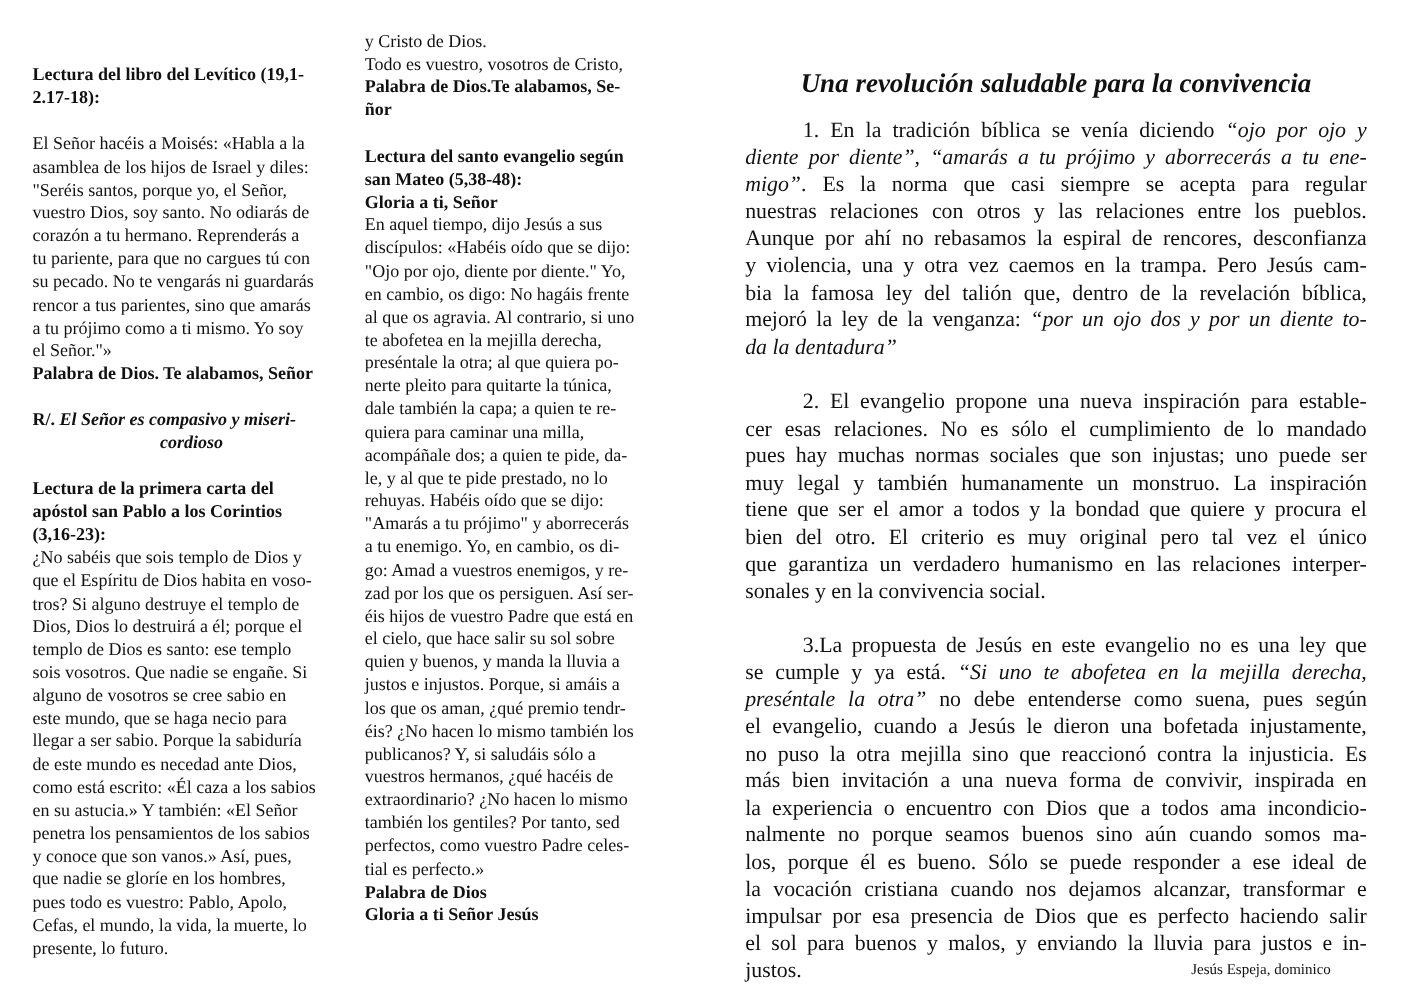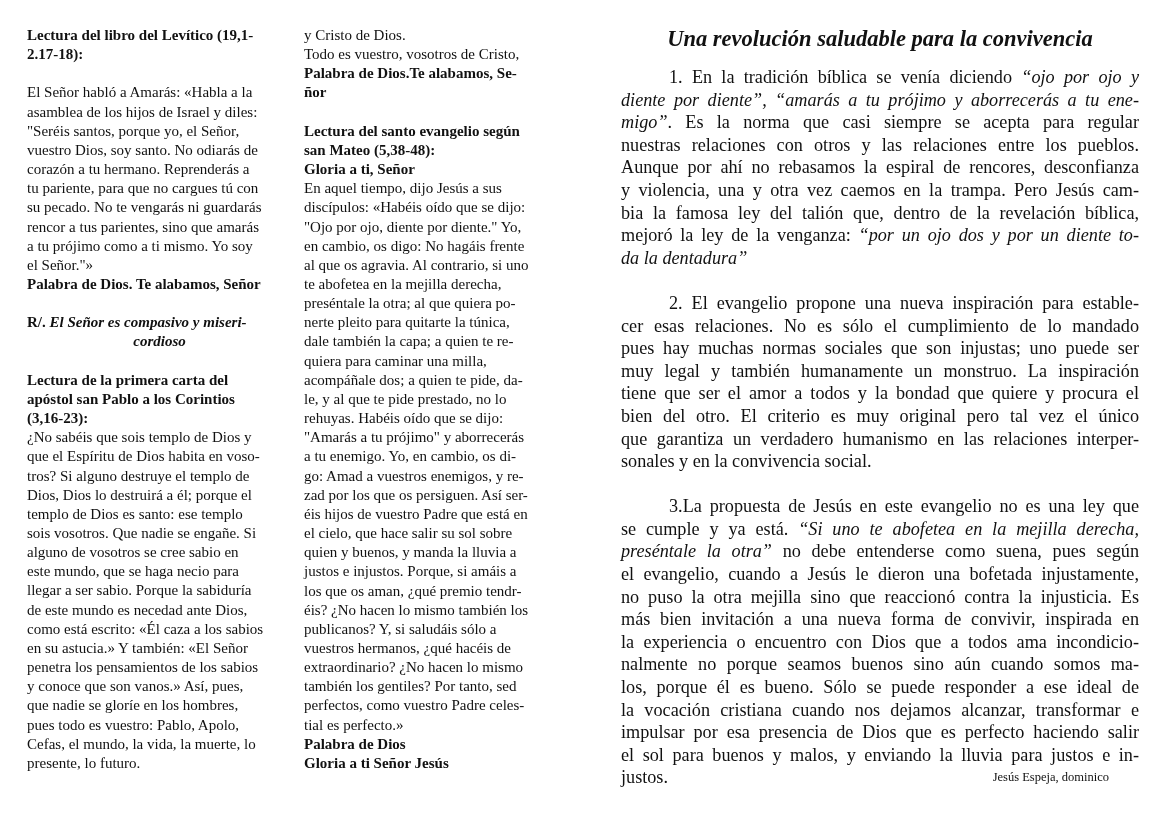--- a/index.html
+++ b/index.html
@@ -1,50 +1,50 @@
 <!DOCTYPE html>
 <html><head>
 <meta charset="utf-8">
 <style>
   html, body { margin: 0; padding: 0; background: #ffffff; }
   body {
     width: 1169px; height: 826px; position: relative; overflow: hidden;
     font-family: "Liberation Serif", "DejaVu Serif", serif; color: #111111;
   }
   .col { position: absolute; top: 26px; }
-  .col1 { left: 27px; width: 265px; }
+  .col1 { left: 27px; width: 265px; margin-top: 28px; }
   .col2 { left: 304px; width: 250px; }
   .col3 { left: 621px; width: 518px; }
   .small { font-size: 15px; line-height: 19.15px; }
   .line { display: block; white-space: nowrap; }
   .b { font-weight: bold; }
   .i { font-style: italic; text-align: center; }
   .gap { display: block; height: 19.15px; }
   .title {
     font-size: 22.5px; font-weight: bold; font-style: italic; text-align: center;
-    line-height: 26px; margin-bottom: 14px; white-space: nowrap;
+    line-height: 26px; margin-bottom: 14px; white-space: nowrap; margin-top: 31px;
   }
   .big { font-size: 18.2px; line-height: 22.6px; }
   .jline { display: block; text-align: justify; text-align-last: justify; white-space: nowrap; height: 22.6px; }
   .jline.last { text-align-last: left; }
   .ind { text-indent: 48px; }
   .pgap { display: block; height: 22.6px; }
   .sig { font-size: 12.5px; position: absolute; right: 30px; }
 </style>
 </head>
 <body>
 
 <div class="col col1 small">
   <div class="b">
     <span class="line">Lectura del libro del Levítico (19,1-</span>
     <span class="line">2.17-18):</span>
   </div>
   <span class="gap"></span>
   <div id="r1body">
-      <span class="line">El Señor habló a Amarás: «Habla a la</span>
+      <span class="line">El Señor hacéis a Moisés: «Habla a la</span>
       <span class="line">asamblea de los hijos de Israel y diles:</span>
       <span class="line">"Seréis santos, porque yo, el Señor,</span>
       <span class="line">vuestro Dios, soy santo. No odiarás de</span>
       <span class="line">corazón a tu hermano. Reprenderás a</span>
       <span class="line">tu pariente, para que no cargues tú con</span>
       <span class="line">su pecado. No te vengarás ni guardarás</span>
       <span class="line">rencor a tus parientes, sino que amarás</span>
       <span class="line">a tu prójimo como a ti mismo. Yo soy</span>
       <span class="line">el Señor."»</span>
     </div>

